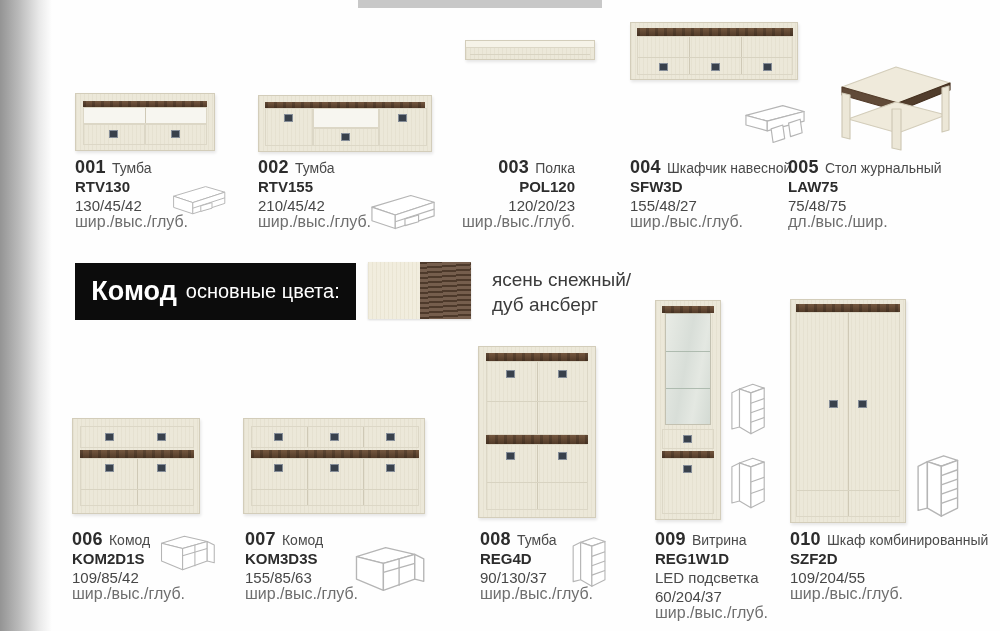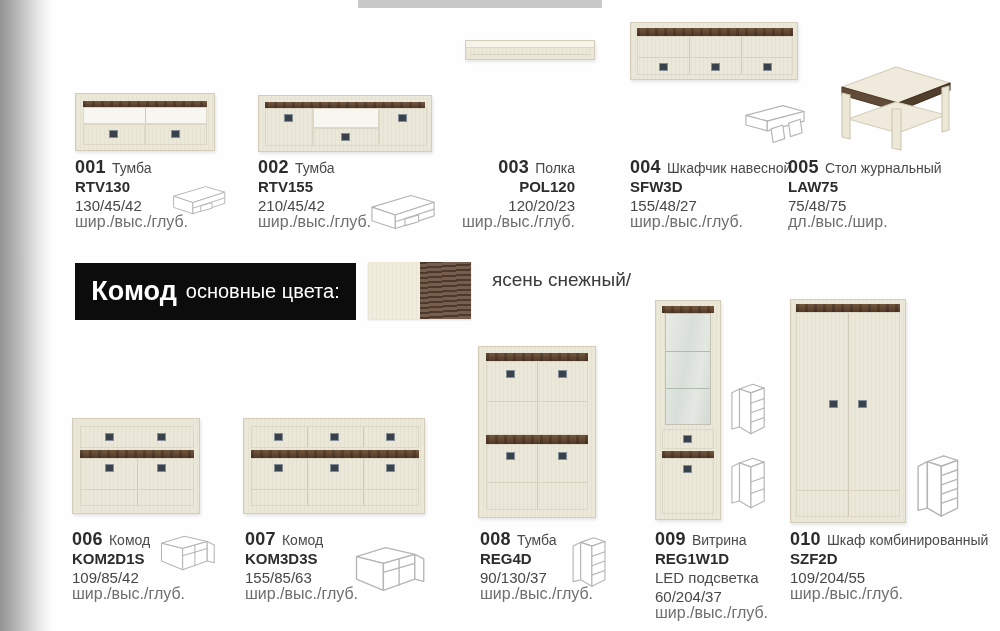--- a/index.html
+++ b/index.html
@@ -163,20 +163,21 @@
   <div class="banner">
     <span class="brand">Комод</span>
     <span class="sub">основные цвета:</span>
   </div>
   <div class="swatch">
     <div class="sw-ash"></div>
     <div class="sw-oak"></div>
   </div>
   <div class="swatch-label">
     <div>ясень снежный/</div>
+    <div>дуб ансберг</div>
   </div>
 
   <div class="furn" style="left:72px;top:418px;width:128px;height:96px;">
     <div class="panel" style="left:7px;top:7px;width:114px;height:22px;"></div>
     <div class="hdl" style="left:32px;top:14px;"></div>
     <div class="hdl" style="left:84px;top:14px;"></div>
     <div class="trim" style="left:7px;top:31px;width:114px;height:8px;"></div>
     <div class="panel" style="left:7px;top:39px;width:114px;height:48px;"></div>
     <div class="vline" style="left:64px;top:40px;height:46px;"></div>
     <div class="hline" style="left:8px;width:112px;top:70px;"></div>

